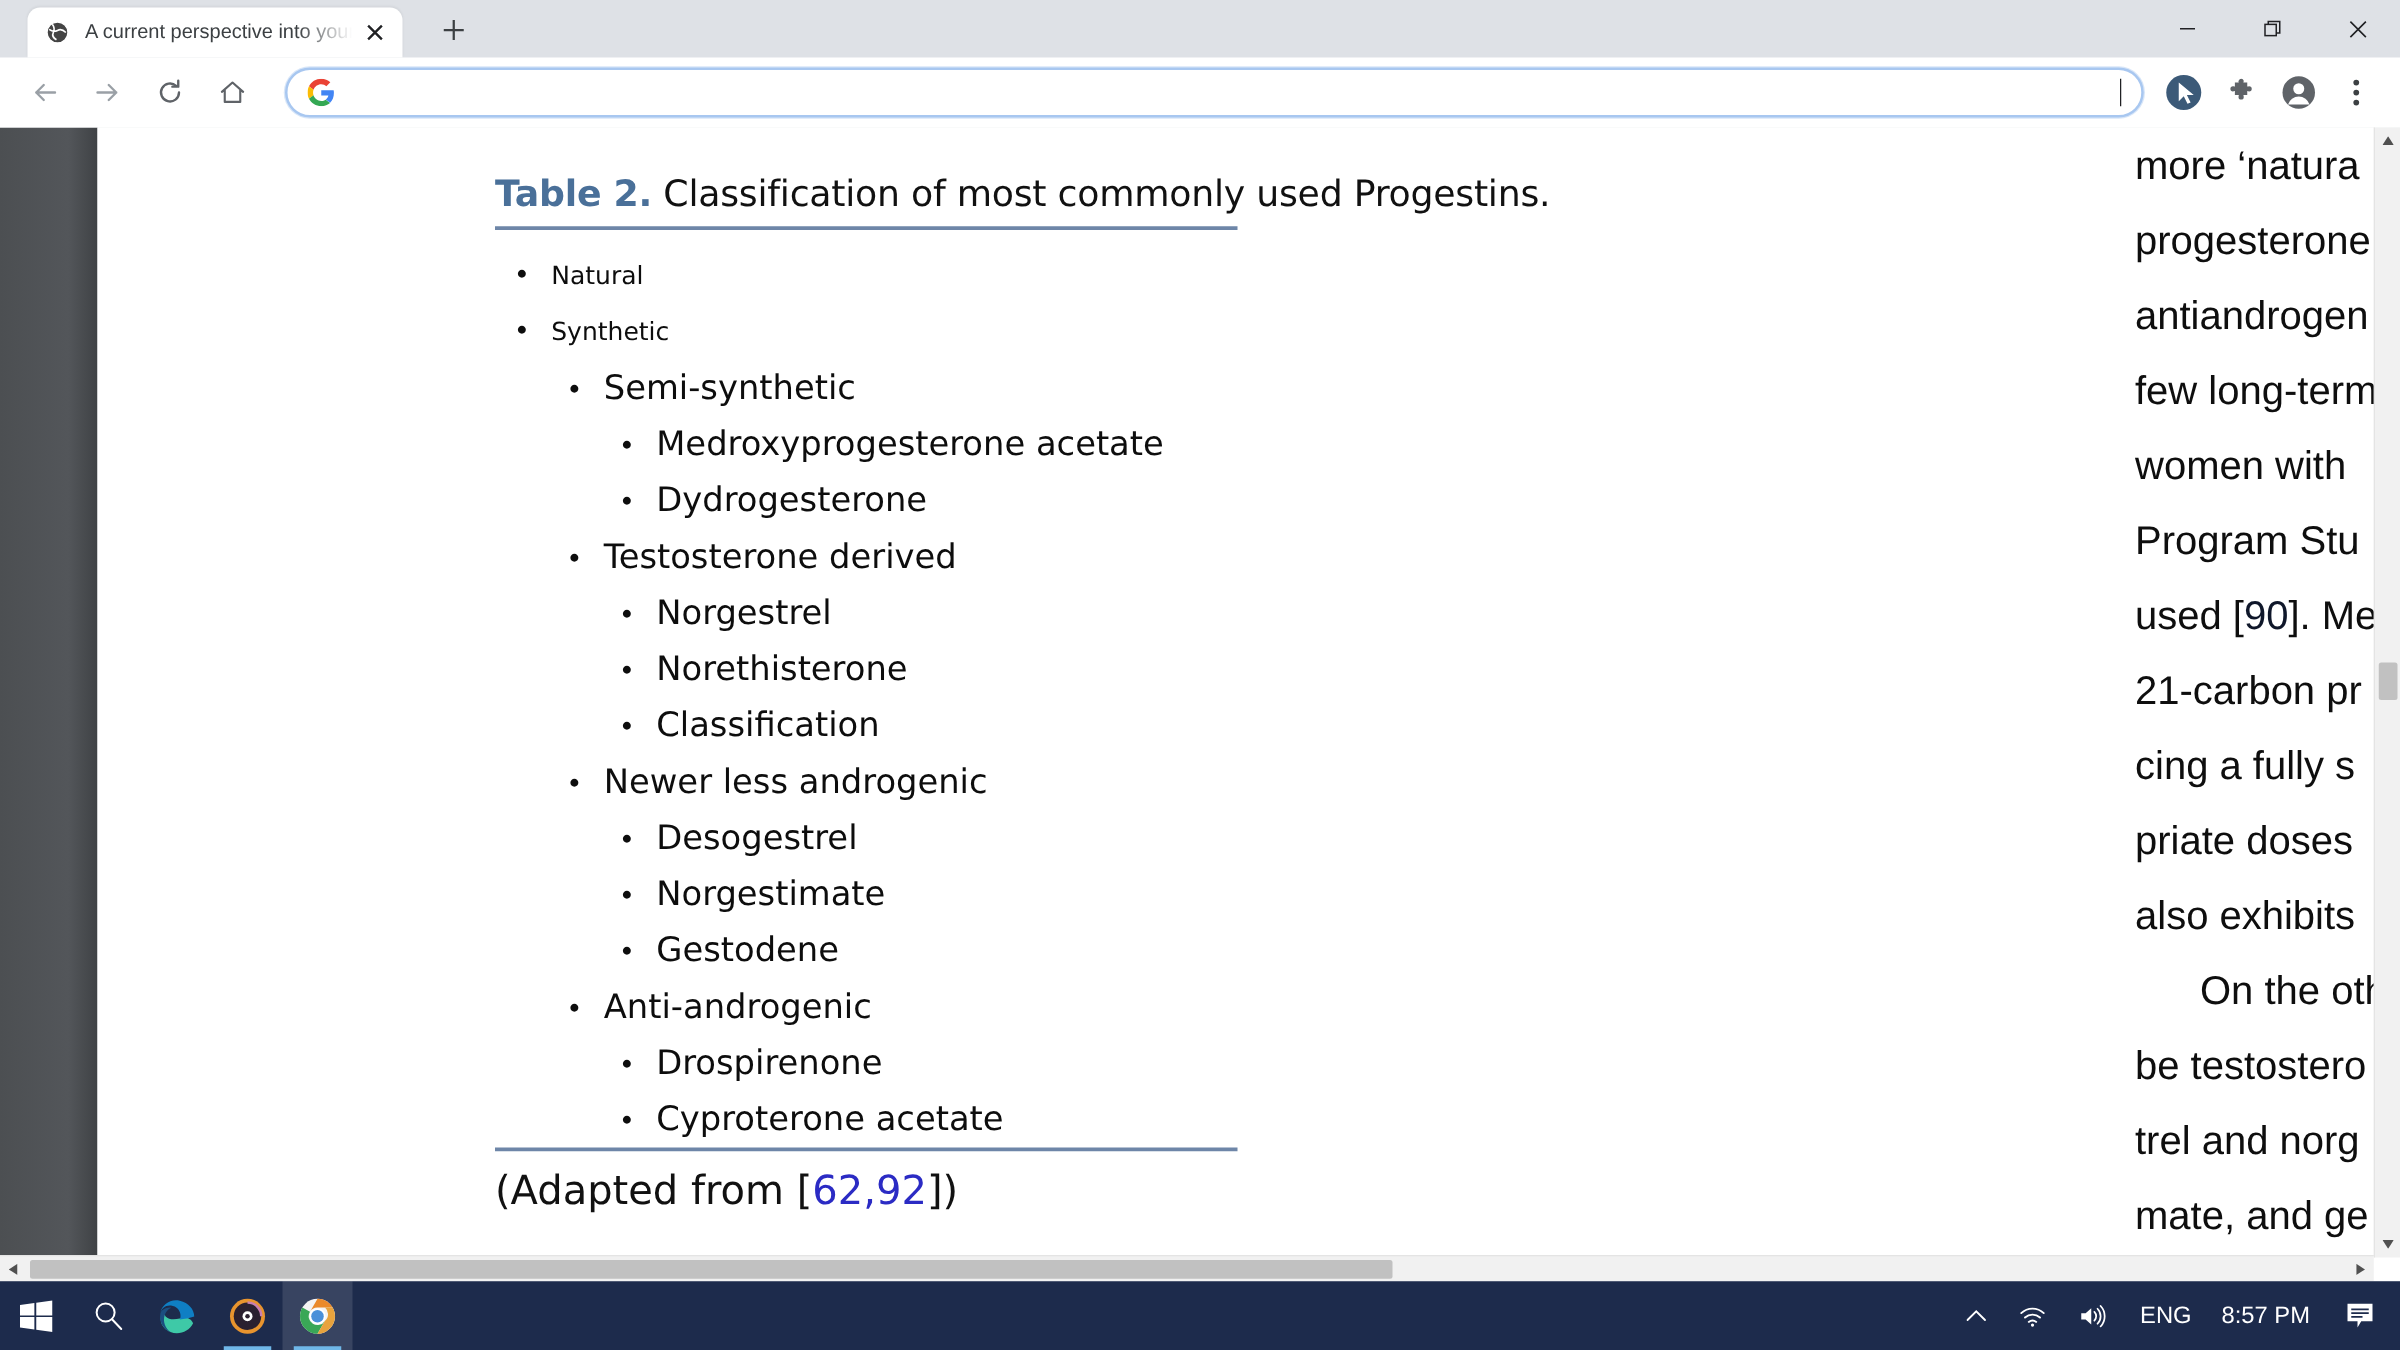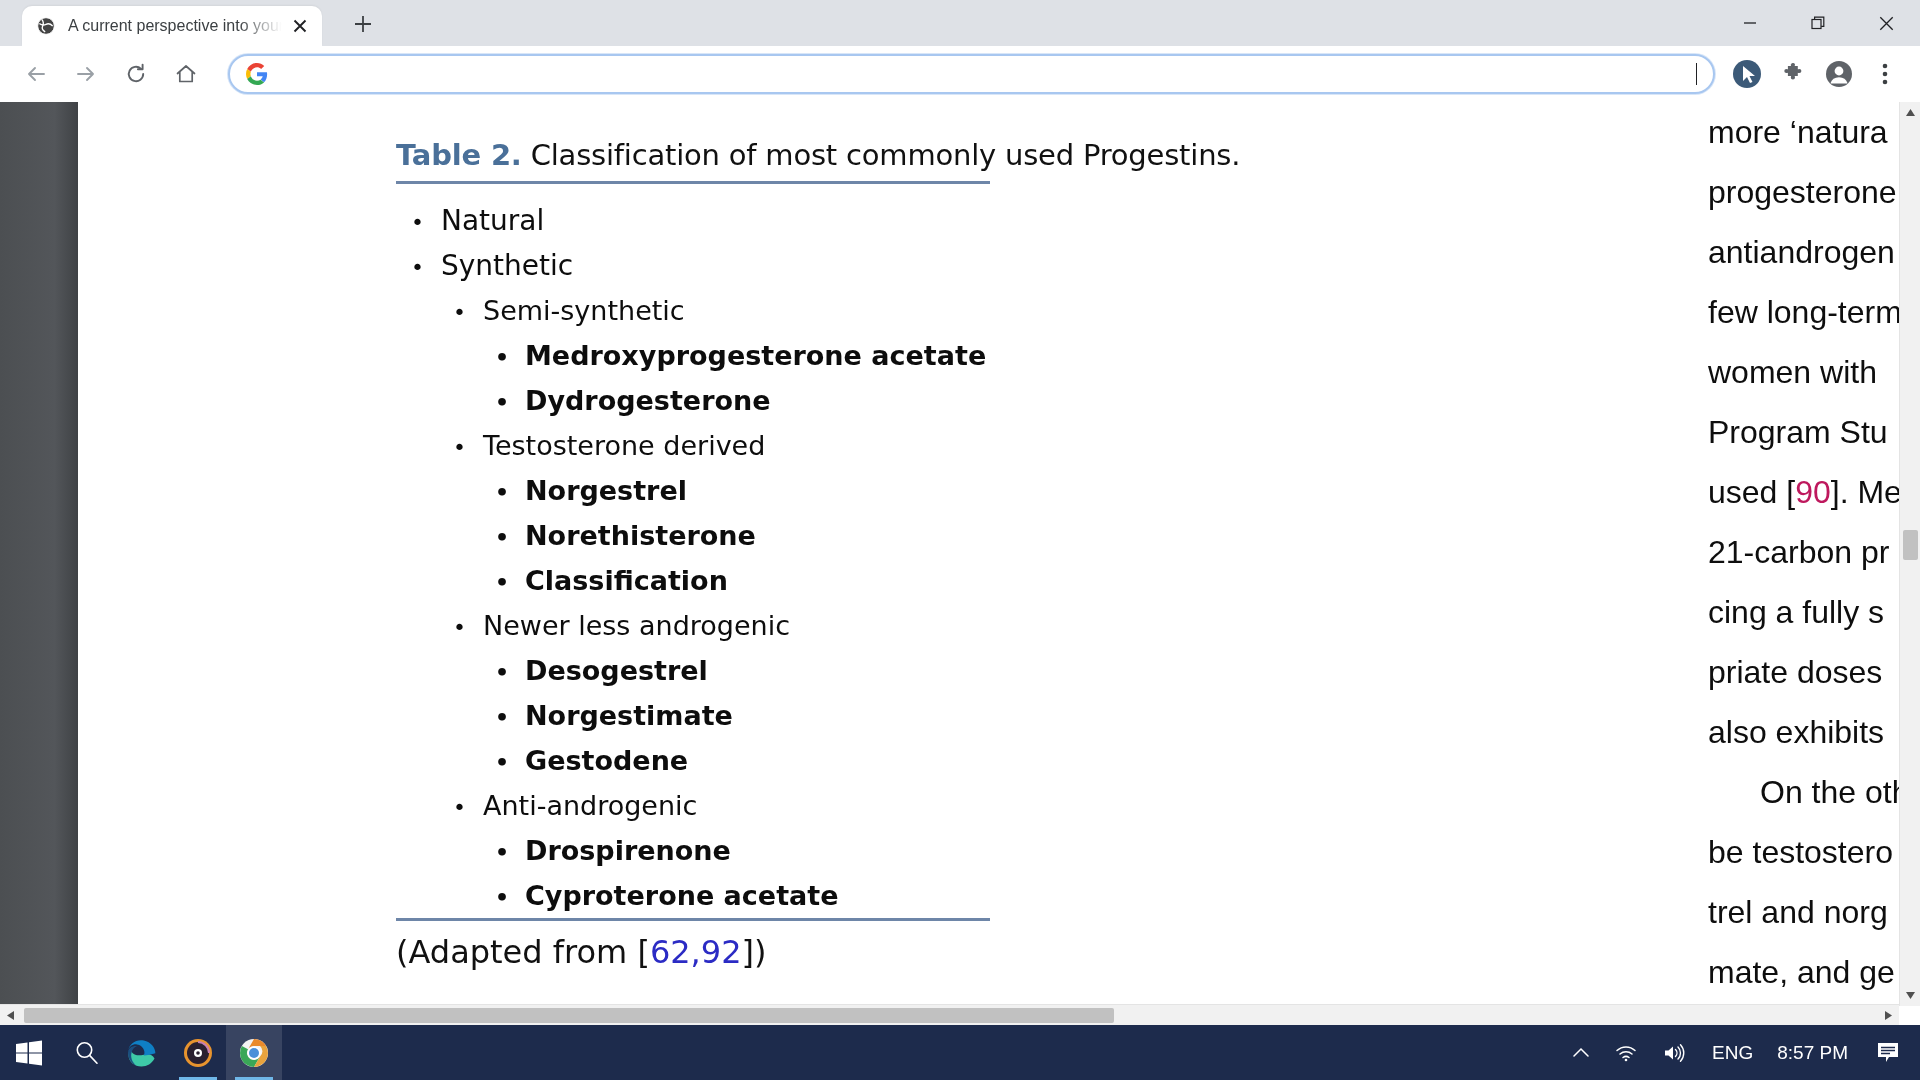--- a/index.html
+++ b/index.html
@@ -152,30 +152,30 @@
   .rule {
     height: 3px; background: #6e86a8;
     margin-top: 9px;
     width: 594px;
   }
   .rule.bottom { margin-top: 0px; }
 
   ul.lvl0 { list-style: none; margin-top: 14px; }
   ul.lvl0 > li, ul.lvl1 > li, ul.lvl2 > li {
     position: relative;
-    font-size: 28px;
+    font-size: 20px;
     line-height: 45px;
     color: #0d0d0d;
     white-space: nowrap;
   }
   .b { position: absolute; left: -30px; top: 0; }
   .b::before { content: "\2022"; font-size: 22px; }
   ul.lvl0 { padding-left: 45px; }
   ul.lvl1 { list-style: none; padding-left: 42px; }
-  ul.lvl2 { list-style: none; padding-left: 42px; font-weight: bold; }
+  ul.lvl2 { list-style: none; padding-left: 42px; }
   ul.lvl1 > li, ul.lvl2 > li { font-size: 27px; }
 
   .adapted {
     font-size: 32px; color: #111; margin-top: 12px;
     font-family: "DejaVu Sans", sans-serif;
     white-space: nowrap;
   }
   .cite { color: #2b2bc4; }
 
   
@@ -184,21 +184,21 @@
     width: 290px;
     font-family: "Liberation Sans", sans-serif;
     font-size: 32px;
     line-height: 60px;
     color: #0e0e0e;
     white-space: nowrap;
     overflow: hidden;
   }
   .rightcol .ln { display: block; }
   .rightcol .indent { padding-left: 52px; }
-  .rightcol .cite { color: #be185d; }
+  .rightcol .cite { color: #0f172a; }
 
   
   .vscroll {
     position: absolute; right: 0; top: 102px;
     width: 21px; height: 904px;
     background: #f1f1f1;
     border-left: 1px solid #e4e4e4;
   }
   .vscroll .arrow-up, .vscroll .arrow-dn {
     position: absolute; left: 0; width: 21px; height: 21px;

